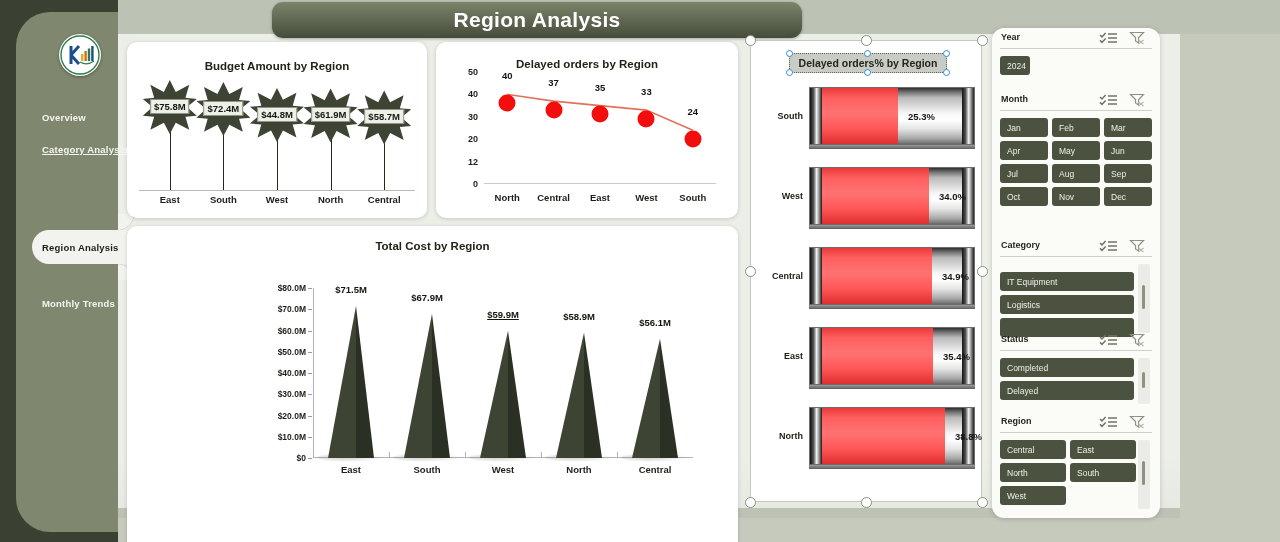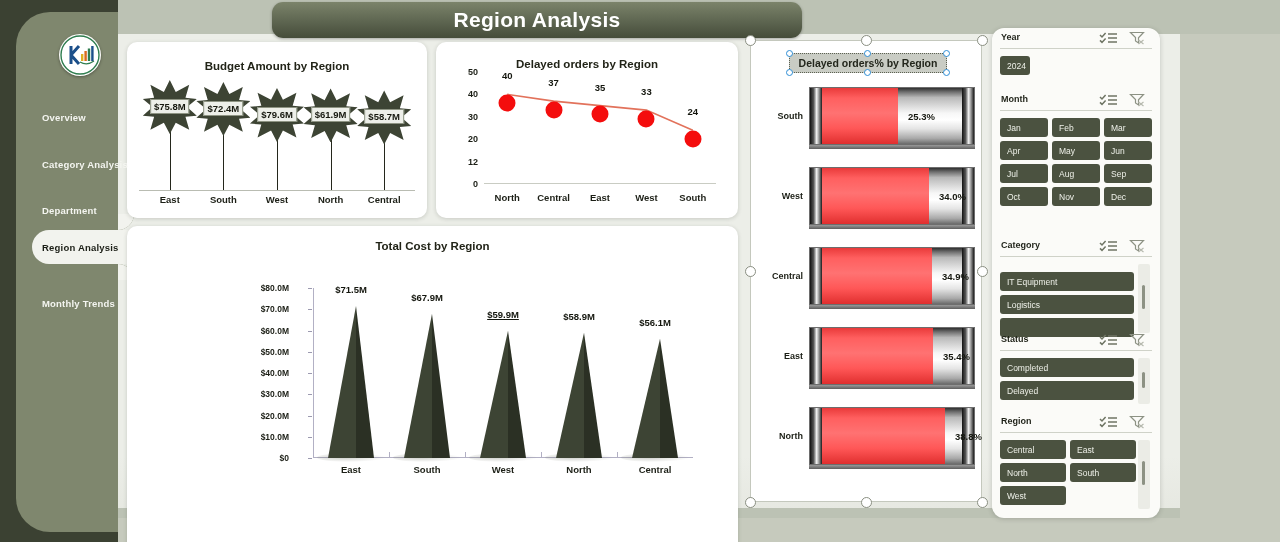--- a/index.html
+++ b/index.html
@@ -120,21 +120,21 @@
     font-size:9.5px; font-weight:700; color:#14160e; white-space:nowrap;
   }
   .line-cats { position:absolute; left:48px; top:150px; width:232px; display:flex; }
   .line-cats span { flex:1; text-align:center; font-size:9.5px; font-weight:700; color:#1c1f16; }
 
   
   #cost-card { left:127px; top:226px; width:611px; height:326px; }
   #cost-card .card-title { top:16px; }
   .cost-plot { position:absolute; left:186px; top:62px; width:380px; height:170px; }
   .cost-ylab {
-    position:absolute; right:100%; margin-right:24px; transform:translateY(-50%);
+    position:absolute; right:100%; margin-right:7px; transform:translateY(-50%);
     font-size:8.5px; font-weight:700; color:#1c1f16; white-space:nowrap;
   }
   .cost-ytick { position:absolute; right:100%; margin-right:1px; width:4px; height:1px; background:#9c9ab0; }
   .cost-yaxisline { position:absolute; left:0; top:0; width:1px; height:100%; background:#b2b0c4; }
   .cost-baseline  { position:absolute; left:0; bottom:0; width:100%; height:1px; background:#b2b0c4; }
   .cone-col { position:absolute; bottom:0; width:76px; height:100%; }
   .cone {
     position:absolute; bottom:0; left:50%; transform:translateX(-50%); width:46px;
   }
   .cone-l {
@@ -261,25 +261,22 @@
         <rect x="25.4" y="17" width="2.4" height="10" fill="#d96a20"></rect>
         <rect x="28.8" y="14.5" width="2.4" height="12.5" fill="#2f7d4f"></rect>
         <rect x="32.2" y="12" width="2.4" height="15" fill="#1b4f8a"></rect>
         <path d="M21 28 q7 4 14 -1" stroke="#2f7d4f" stroke-width="1.2" fill="none"></path>
       </svg>
     </div>
 
     <div class="nav-item" style="top:88px;">
       <span class="nav-label">Overview</span>
     </div>
-    <div class="nav-item" style="top:135px;">
+    <div class="nav-item" style="top:120px;text-decoration:underline;">
       <span class="nav-label">Category Analysis</span>
-    </div>
-    <div class="nav-item" style="top:181px;">
-      <span class="nav-label">Department</span>
     </div>
     <div class="nav-item active" style="top:218px;">
       <span class="np-cov-t"></span>
         <span class="np-cov-b"></span>
       <span class="np-bg"></span>
       <span class="np-notch-t"></span>
         <span class="np-notch-b"></span>
       <span class="nav-label">Region Analysis</span>
     </div>
     <div class="nav-item" style="top:274px;">
@@ -298,21 +295,21 @@
           <div class="star-val" style="top: 23px;">$75.8M</div>
         </div>
         <div class="star-item" style="left: 53.6px; width: 53.6px; height: 114px;">
           <div class="star-stem" style="top: 52.0633px; height: 61.9367px;"></div>
           <div class="star-shape" style="top: 6.06332px;"></div>
           <div class="star-val" style="top: 25.0633px;">$72.4M</div>
         </div>
         <div class="star-item" style="left: 107.2px; width: 53.6px; height: 114px;">
           <div class="star-stem" style="top: 57.8892px; height: 56.1108px;"></div>
           <div class="star-shape" style="top: 11.8892px;"></div>
-          <div class="star-val" style="top: 30.8892px;">$79.6M</div>
+          <div class="star-val" style="top: 30.8892px;">$44.8M</div>
         </div>
         <div class="star-item" style="left: 160.8px; width: 53.6px; height: 114px;">
           <div class="star-stem" style="top: 58.4354px; height: 55.5646px;"></div>
           <div class="star-shape" style="top: 12.4354px;"></div>
           <div class="star-val" style="top: 31.4354px;">$61.9M</div>
         </div>
         <div class="star-item" style="left: 214.4px; width: 53.6px; height: 114px;">
           <div class="star-stem" style="top: 60.3773px; height: 53.6227px;"></div>
           <div class="star-shape" style="top: 14.3773px;"></div>
           <div class="star-val" style="top: 33.3773px;">$58.7M</div>

